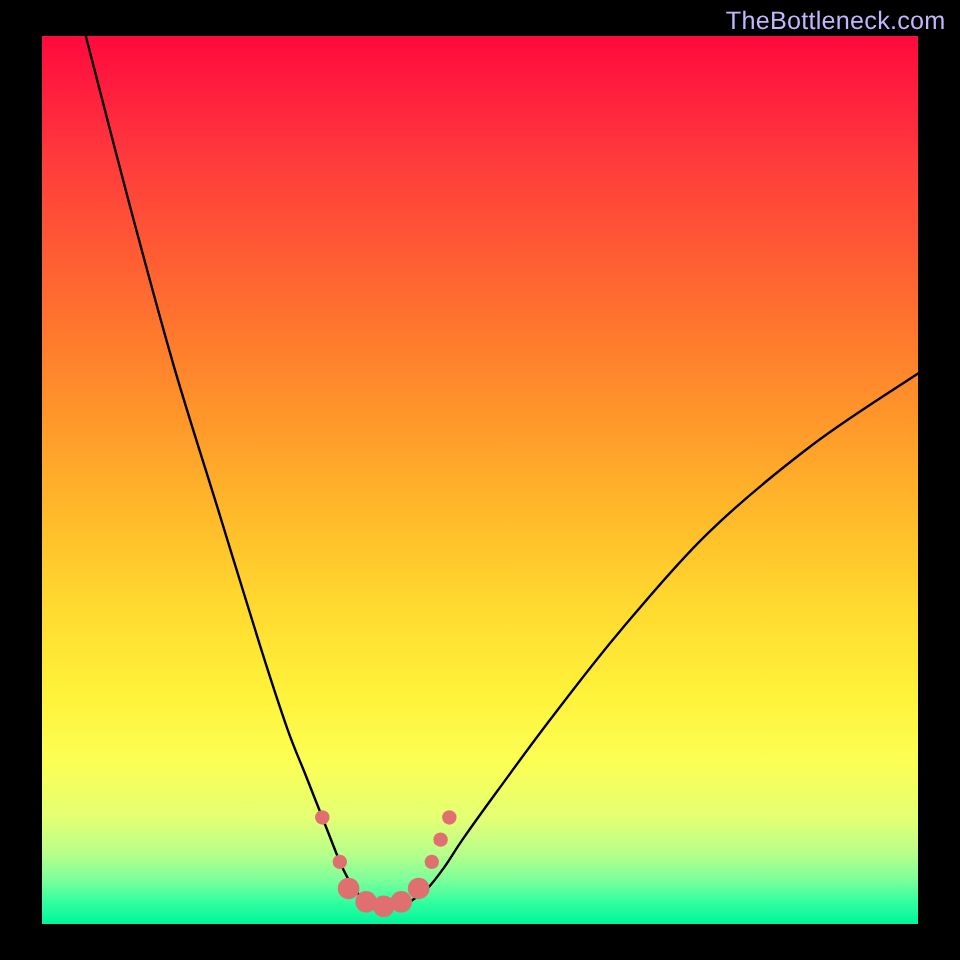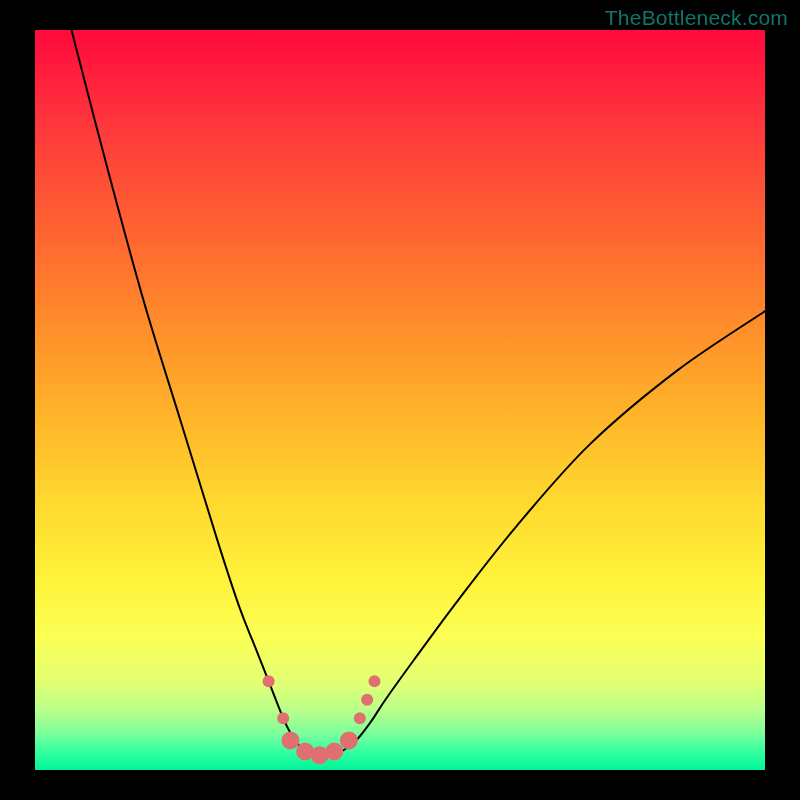--- a/index.html
+++ b/index.html
@@ -41,21 +41,21 @@
       #b8ff8a 92%,
       #7dff9a 95%,
       #33ffa0 97.5%,
       #00f59a 100%
     );
   }
   .watermark {
     position: absolute;
     top: 6px;
     right: 12px;
-    color: #0f766e;
+    color: #c4b5fd;
     font-size: 21px;
     font-weight: 500;
     letter-spacing: 0.2px;
     user-select: none;
   }
   svg.curve {
     position: absolute;
     left: 0;
     top: 0;
     width: 730px;

